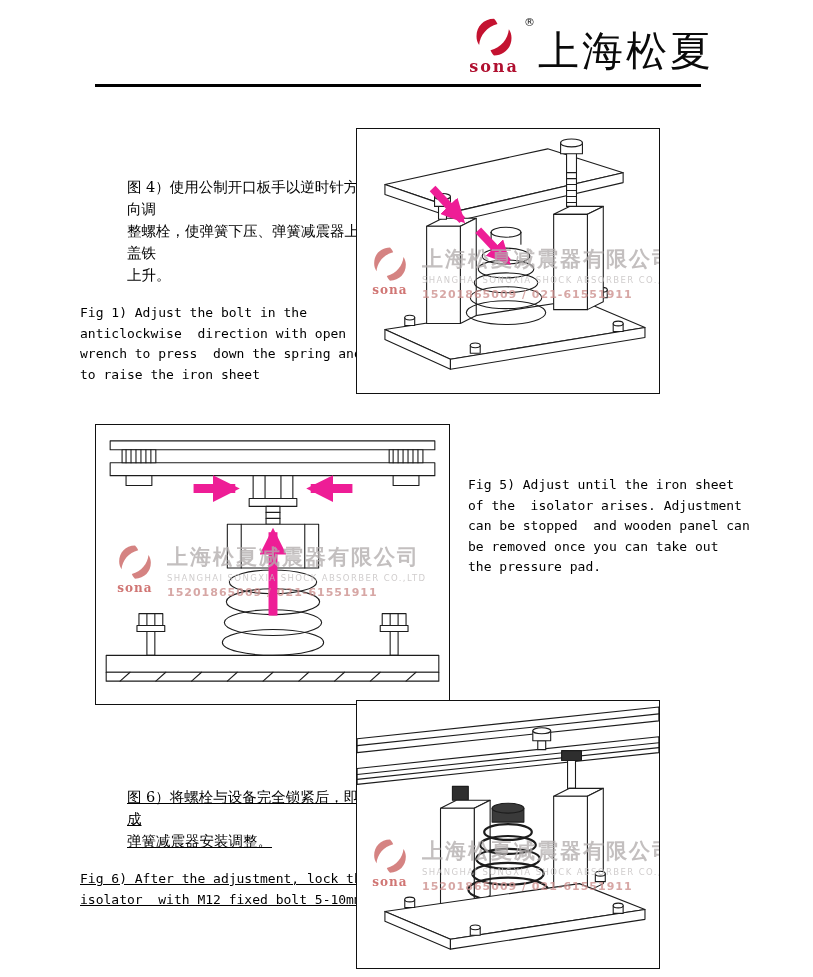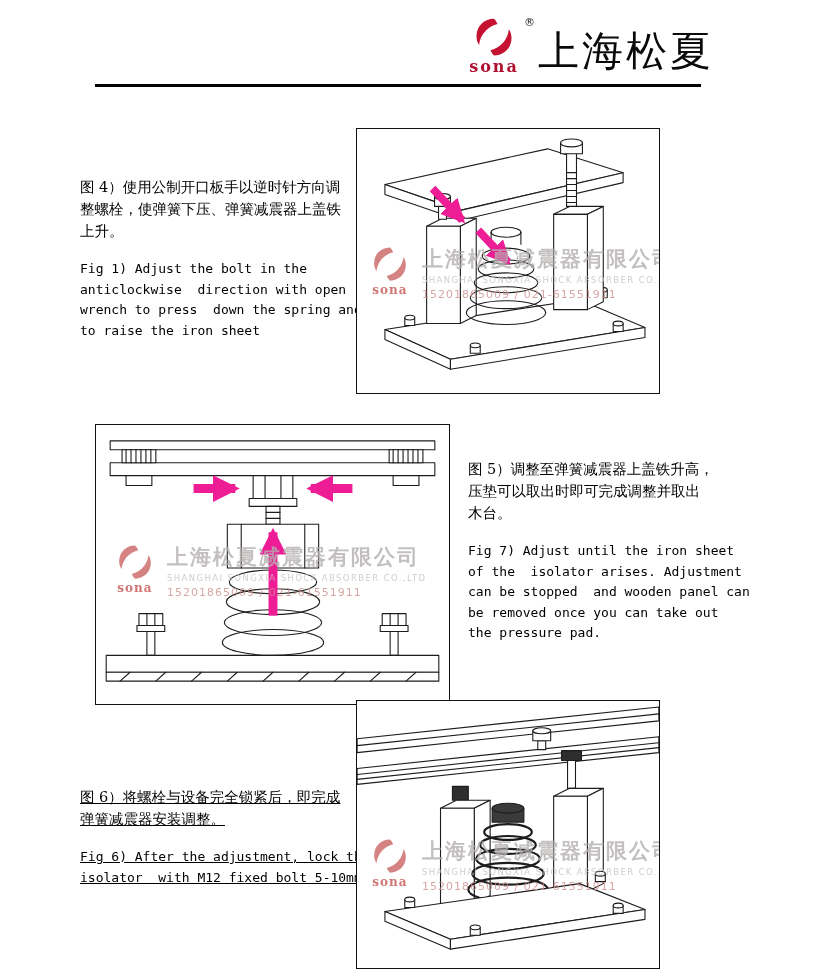--- a/index.html
+++ b/index.html
@@ -21,21 +21,21 @@
     position:absolute; left:538px; top:24px; font-size:41px; font-weight:normal;
     letter-spacing:3px; color:#0a0a0a; white-space:nowrap;
     font-family:"DejaVu Sans","Liberation Sans",sans-serif;
   }
   .header-rule { position:absolute; left:95px; top:84px; width:606px; height:3px; background:#000; }
 
   
   .caption { position:absolute; }
   .cap-zh {
     font-family:"DejaVu Serif","Liberation Serif",serif;
-    font-size:14.5px; line-height:1.52; white-space:pre-wrap; color:#000;
+    font-size:14.5px; line-height:1.52; white-space:pre-wrap; color:#000;margin-left:47px;
   }
   .cap-en {
     font-family:"DejaVu Sans Mono","Liberation Mono",monospace;
     font-size:13px; line-height:1.58; white-space:pre-wrap; color:#000; margin-top:17px;
   }
   .sec-fig4-caption { left:80px;  top:176px; width:282px; }
   .sec-fig5-caption { left:468px; top:458px; width:290px; }
   .sec-fig6-caption { left:80px;  top:786px; width:294px;text-decoration:underline; }
 
   
@@ -46,21 +46,21 @@
   .draw { position:absolute; left:0; top:0; width:100%; height:100%; }
 
   
   .watermark { position:absolute; display:flex; align-items:flex-start; gap:7px; opacity:0.78; pointer-events:none; }
   .wm-logo { display:flex; flex-direction:column; align-items:center; width:50px; flex:none; }
   .wm-logo svg { width:38px; height:38px; opacity:0.9; }
   .wm-sona { font-family:"DejaVu Serif","Liberation Serif",serif; font-weight:bold; font-size:12px; color:#c4504e; letter-spacing:1px; }
   .wm-text { display:flex; flex-direction:column; }
   .wm-zh { font-size:21px; font-weight:600; color:#b3aeae; letter-spacing:2px; white-space:nowrap; }
   .wm-en { font-size:8.5px; color:#c3bfbf; letter-spacing:1.4px; white-space:nowrap; margin-top:2px; }
-  .wm-phone { font-size:11px; color:#cc8f8d; letter-spacing:1px; white-space:nowrap; margin-top:3px; }
+  .wm-phone { font-size:11px; color:#cc8f8d; letter-spacing:1px; white-space:nowrap; margin-top:3px;font-weight:bold; }
   .img-fig4 .watermark { left:8px;  top:116px; }
   .img-fig5 .watermark { left:14px; top:118px; }
   .img-fig6 .watermark { left:8px;  top:136px; }
 
   
   .art { stroke:#1c1c1c; stroke-width:1.1; fill:#ffffff; stroke-linejoin:round; stroke-linecap:round; }
   .nofill { fill:none; }
 </style>
 </head>
 <body>
@@ -268,24 +268,21 @@
       </div>
       <div class="wm-text">
         <div class="wm-zh">上海松夏减震器有限公司</div>
         <div class="wm-en">SHANGHAI SONGXIA SHOCK ABSORBER CO.,LTD</div>
         <div class="wm-phone">15201865009 / 021-61551911</div>
       </div>
     </div>
   </figure>
 
   <div class="caption sec-fig5-caption">
-    <p class="cap-zh">图 5）调整至弹簧减震器上盖铁升高，
-压垫可以取出时即可完成调整并取出
-木台。</p>
-    <p class="cap-en">Fig 7) Adjust until the iron sheet
+    <p class="cap-en">Fig 5) Adjust until the iron sheet
 of the  isolator arises. Adjustment
 can be stopped  and wooden panel can
 be removed once you can take out
 the pressure pad.</p>
   </div>
 
   <div class="caption sec-fig6-caption">
     <p class="cap-zh">图 6）将螺栓与设备完全锁紧后，即完成
 弹簧减震器安装调整。</p>
     <p class="cap-en">Fig 6) After the adjustment, lock the

